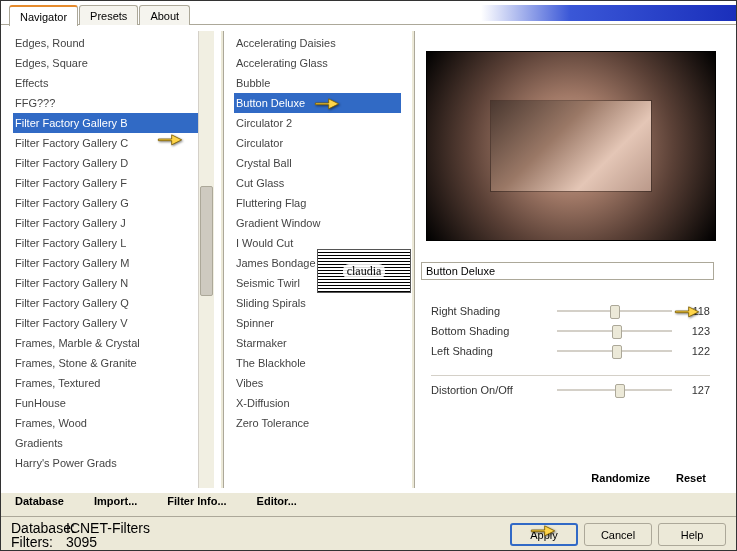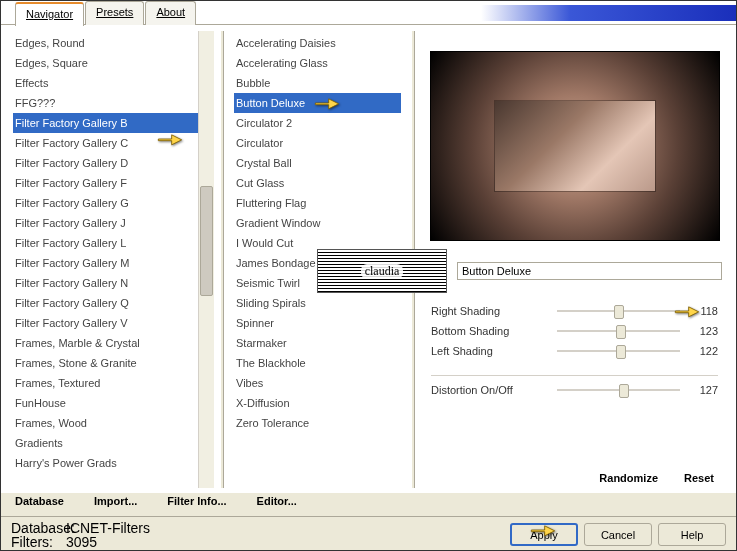--- a/index.html
+++ b/index.html
@@ -15,23 +15,23 @@
   }
   .header {
     display: flex;
     align-items: center;
     height: 24px;
     background: #fff;
     border-bottom: 1px solid #aca899;
   }
   .tabs {
     display: flex;
+    align-items: flex-end;
     height: 24px;
-    padding-left: 14px;
-    text-decoration: underline;
+    padding-left: 8px;
   }
   .tab {
     padding: 4px 10px 3px 10px;
     border: 1px solid #aca899;
     border-bottom: none;
     background: #f5f4ee;
     margin-right: 1px;
     border-radius: 3px 3px 0 0;
     cursor: pointer;
     font-size: 11px;
@@ -50,21 +50,21 @@
     color: #fff;
     background: linear-gradient(90deg, #fff 0%, #3a57d7 35%, #1a2fbb 100%);
     padding: 16px 16px 0 80px;
     height: 14px;
     line-height: 22px;
   }
   .content {
     display: flex;
     background: #fff;
     height: 467px;
-    padding: 6px 8px 4px 8px;
+    padding: 6px 16px 4px 8px;
     gap: 6px;
   }
   .col {
     display: flex;
     flex-direction: column;
   }
   .list-area {
     position: relative;
     flex: 1;
     overflow: hidden;
@@ -135,21 +135,21 @@
     box-shadow: 0 0 0 1px rgba(0,0,0,.3);
   }
   .filter-name-row {
     display:flex;
     align-items:center;
     gap:10px;
     padding: 0 6px;
     margin-bottom: 4px;
   }
   .logo-stub {
-    width: 130px;
+    width: 94px;
     height: 44px;
     margin-left: -110px;
     background: repeating-linear-gradient(0deg, #000 0 1px, #fff 1px 3px);
     border: 1px solid #555;
     position: relative;
     display:flex;
     align-items:center;
     justify-content:center;
     font-family: "Comic Sans MS", cursive;
     font-size: 12px;

